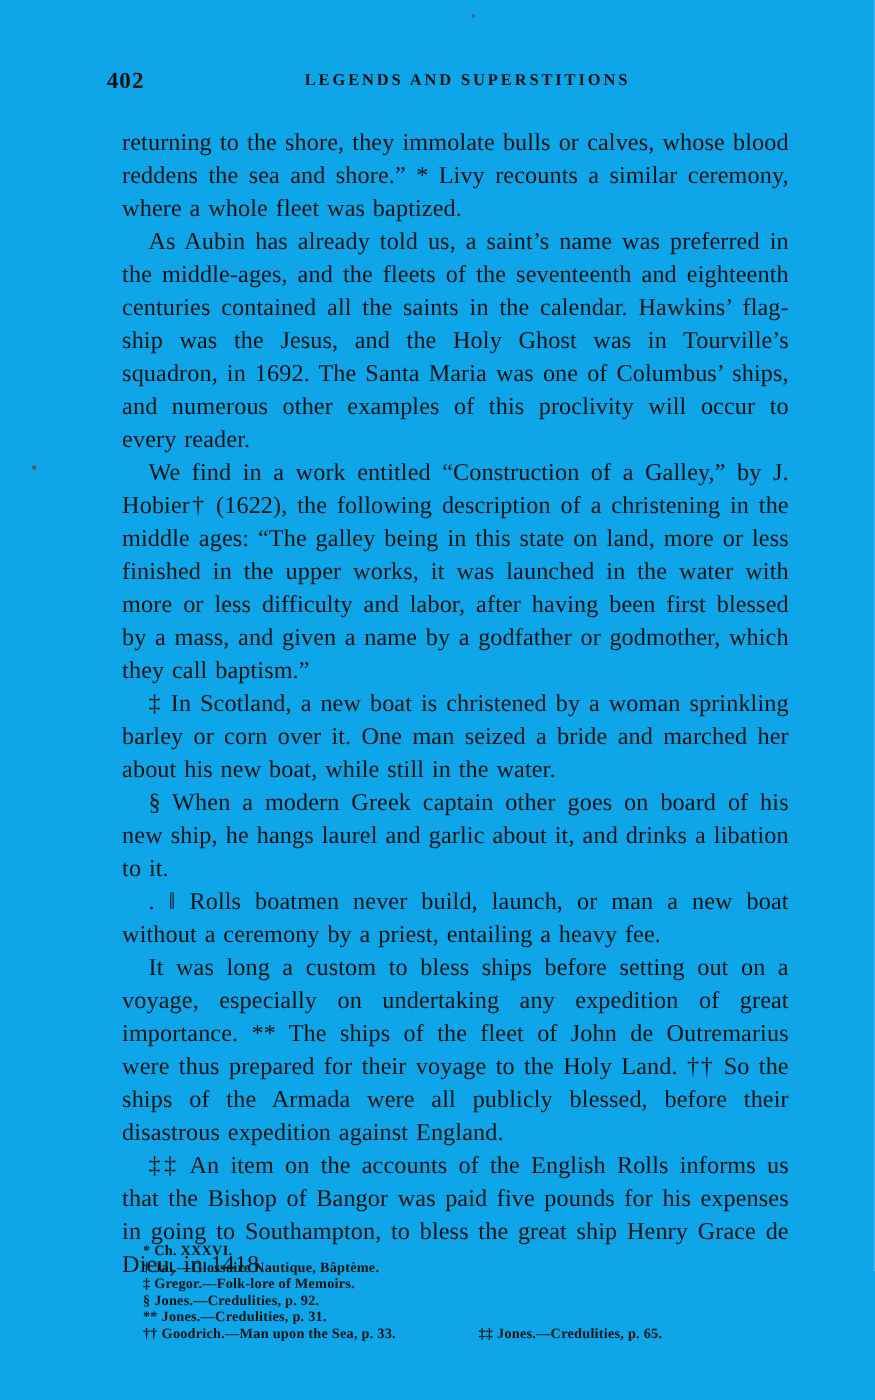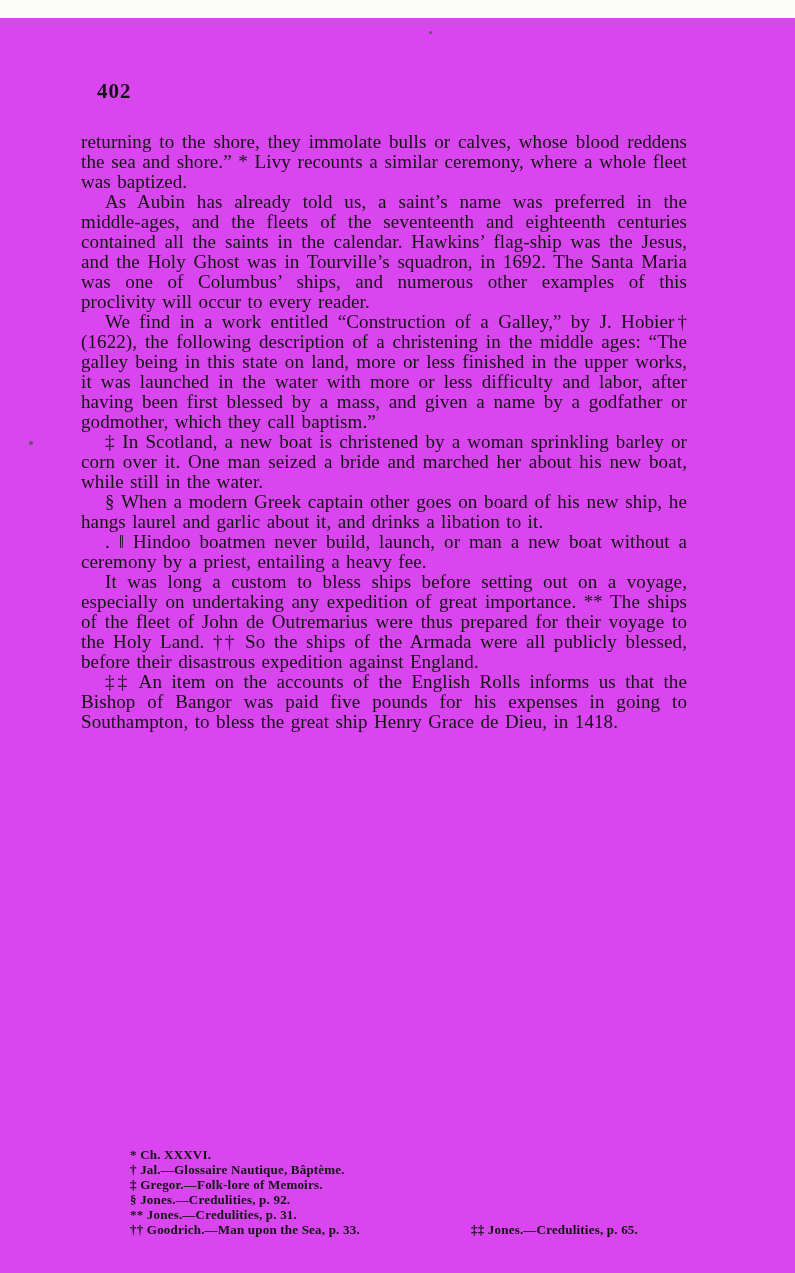--- a/index.html
+++ b/index.html
@@ -7,22 +7,21 @@
   body {
     background: #fcfcfb;
     font-family: "Liberation Serif", "DejaVu Serif", serif;
     color: #141414;
     position: relative;
     overflow: hidden;
   }
   .page {
     position: absolute;
     inset: 0;
-    background: #d946ef;
-    margin-top: 18px;
+    background: #0ea5e9;
   }
   .speck {
     position: absolute;
     background: #5a5a5a;
     border-radius: 50%;
   }
   .speck-top { left: 429px; top: 13px; width: 3px; height: 3px; }
   .speck-left { left: 29px; top: 423px; width: 4px; height: 4px; }
 
   .running-head {
@@ -47,64 +46,65 @@
     font-size: 15px;
     font-weight: bold;
     letter-spacing: 2.6px;
     padding-top: 4px;
     white-space: nowrap;
   }
 
   .text-block {
     position: absolute;
     top: 114px;
-    left: 81px;
+    left: 111px;
     width: 606px;
-    font-size: 19px;
-    line-height: 20px;
+    font-size: 22px;
+    line-height: 30px;
     text-align: justify;
     letter-spacing: 0.1px;
     word-spacing: 1.5px;
   }
   .para { text-indent: 24px; }
   .para.no-indent { text-indent: 0; }
 
   .footnotes {
     position: absolute;
     left: 130px;
     top: 1129px;
     width: 575px;
     font-size: 13px;
     line-height: 15px;
     font-weight: bold;
     letter-spacing: 0.2px;
   }
   .fn-line { white-space: nowrap; }
-  .fn-split { display: flex; gap: 36px; }
+  .fn-split { display: flex; }
   .fn-split .fn-left { width: 305px; flex: 0 0 305px; }
 </style>
 </head>
 <body>
 
 <div class="page">
 
   <div class="speck speck-top"></div>
   <div class="speck speck-left"></div>
 
   <header class="running-head">
     <span class="page-num">402</span>
+    <span class="head-title">LEGENDS AND SUPERSTITIONS</span>
   </header>
 
   <main class="text-block">
     <p class="para no-indent">returning to the shore, they immolate bulls or calves, whose blood reddens the sea and shore.” * Livy recounts a similar ceremony, where a whole fleet was baptized.</p>
     <p class="para">As Aubin has already told us, a saint’s name was preferred in the middle-ages, and the fleets of the seventeenth and eighteenth centuries contained all the saints in the calendar. Hawkins’ flag-ship was the Jesus, and the Holy Ghost was in Tourville’s squadron, in 1692. The Santa Maria was one of Columbus’ ships, and numerous other examples of this proclivity will occur to every reader.</p>
     <p class="para">We find in a work entitled “Construction of a Galley,” by J. Hobier† (1622), the following description of a christening in the middle ages: “The galley being in this state on land, more or less finished in the upper works, it was launched in the water with more or less difficulty and labor, after having been first blessed by a mass, and given a name by a godfather or godmother, which they call baptism.”</p>
     <p class="para">‡ In Scotland, a new boat is christened by a woman sprinkling barley or corn over it. One man seized a bride and marched her about his new boat, while still in the water.</p>
     <p class="para">§ When a modern Greek captain other goes on board of his new ship, he hangs laurel and garlic about it, and drinks a libation to it.</p>
-    <p class="para">. ‖ Hindoo boatmen never build, launch, or man a new boat without a ceremony by a priest, entailing a heavy fee.</p>
+    <p class="para">. ‖ Rolls boatmen never build, launch, or man a new boat without a ceremony by a priest, entailing a heavy fee.</p>
     <p class="para">It was long a custom to bless ships before setting out on a voyage, especially on undertaking any expedition of great importance. ** The ships of the fleet of John de Outremarius were thus prepared for their voyage to the Holy Land. †† So the ships of the Armada were all publicly blessed, before their disastrous expedition against England.</p>
     <p class="para">‡‡ An item on the accounts of the English Rolls informs us that the Bishop of Bangor was paid five pounds for his expenses in going to Southampton, to bless the great ship Henry Grace de Dieu, in 1418.</p>
   </main>
 
   <footer class="footnotes">
     <div class="fn-line">
       <span>* Ch. XXXVI.</span>
     </div>
     <div class="fn-line">
       <span>† Jal.—Glossaire Nautique, Bâptème.</span>

